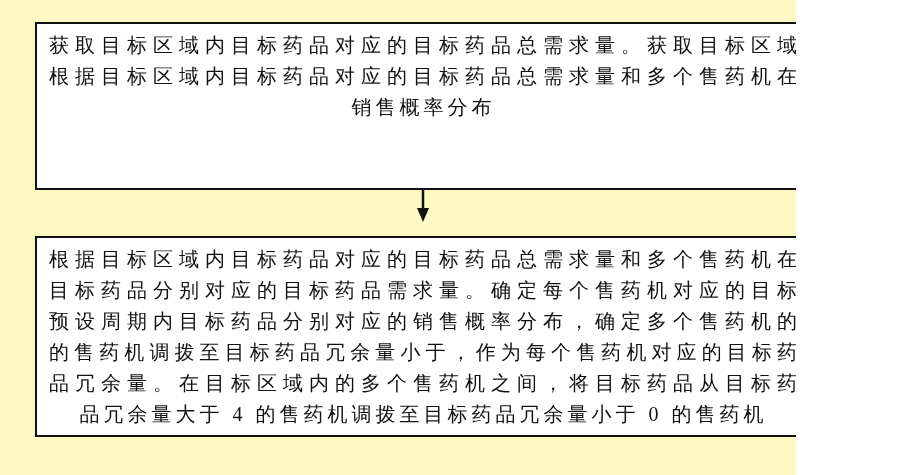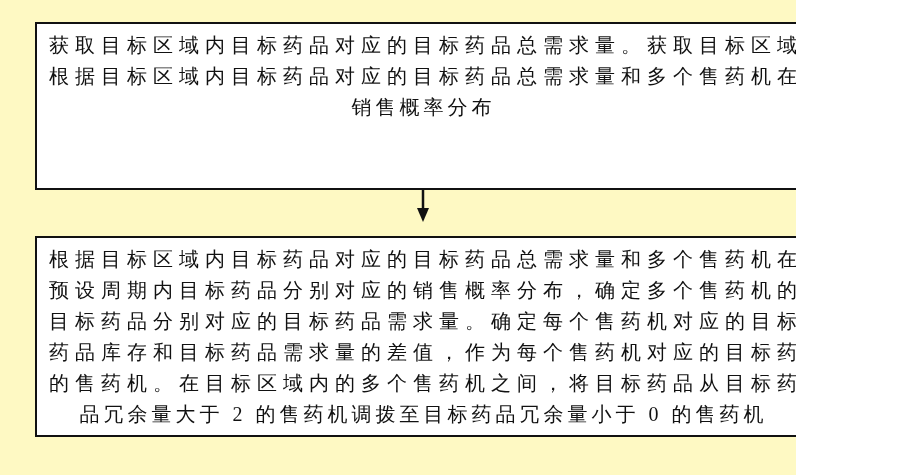--- a/index.html
+++ b/index.html
@@ -83,25 +83,25 @@
     <div class="flow-line center">销售概率分布</div>
   </div>
 
   <svg class="connector" viewBox="0 0 16 32">
     <line x1="8" y1="0" x2="8" y2="20" stroke="#111111" stroke-width="2.5"></line>
     <polygon points="2,18 14,18 8,32" fill="#111111"></polygon>
   </svg>
 
   <div class="flow-box box2">
     <div class="flow-line fill">根据目标区域内目标药品对应的目标药品总需求量和多个售药机在</div>
+    <div class="flow-line fill">目标药品分别对应的目标药品需求量。确定每个售药机对应的目标</div>
     <div class="flow-line fill">预设周期内目标药品分别对应的销售概率分布，确定多个售药机的</div>
-    <div class="flow-line fill">目标药品分别对应的目标药品需求量。确定每个售药机对应的目标</div>
-    <div class="flow-line fill">药品库存和目标药品需求量的差值，作为每个售药机对应的目标药</div>
-    <div class="flow-line fill">的售药机。在目标区域内的多个售药机之间，将目标药品从目标药</div>
-    <div class="flow-line center">品冗余量大于 2 的售药机调拨至目标药品冗余量小于 0 的售药机</div>
+    <div class="flow-line fill">的售药机调拨至目标药品冗余量小于，作为每个售药机对应的目标药</div>
+    <div class="flow-line fill">品冗余量。在目标区域内的多个售药机之间，将目标药品从目标药</div>
+    <div class="flow-line center">品冗余量大于 4 的售药机调拨至目标药品冗余量小于 0 的售药机</div>
   </div>
 
   <svg class="leader-overlay" viewBox="0 0 924 475">
     <path d="M 812 108 Q 821 87 843 84" fill="none" stroke="#111111" stroke-width="1.6"></path>
     <path d="M 812 321 Q 821 301 849 298" fill="none" stroke="#111111" stroke-width="1.6"></path>
   </svg>
 
   <div class="step-label label-s110">S110</div>
   <div class="step-label label-s120">S120</div>
 

